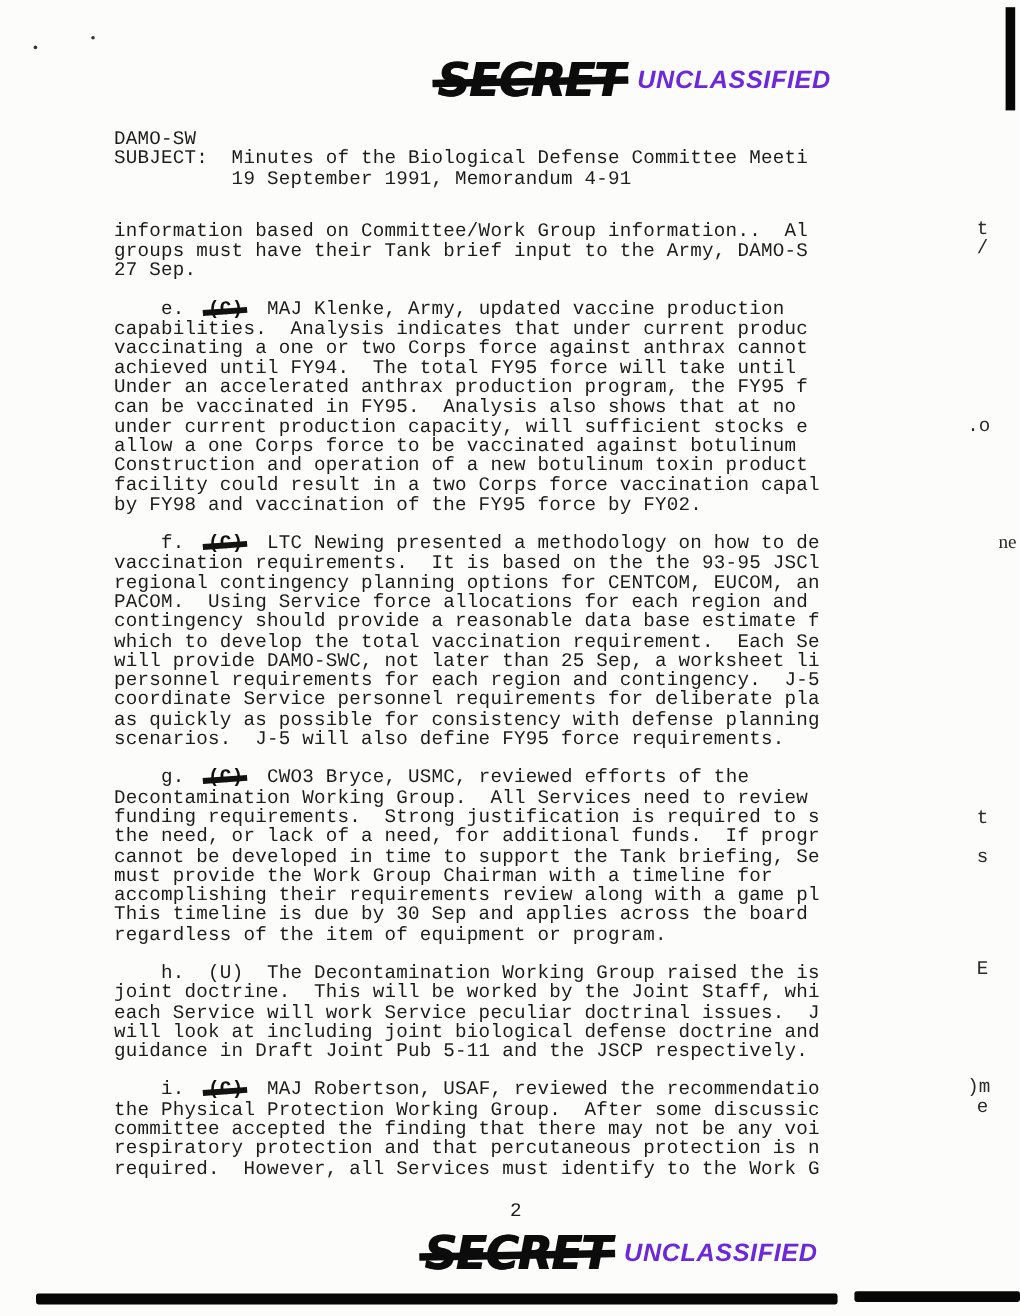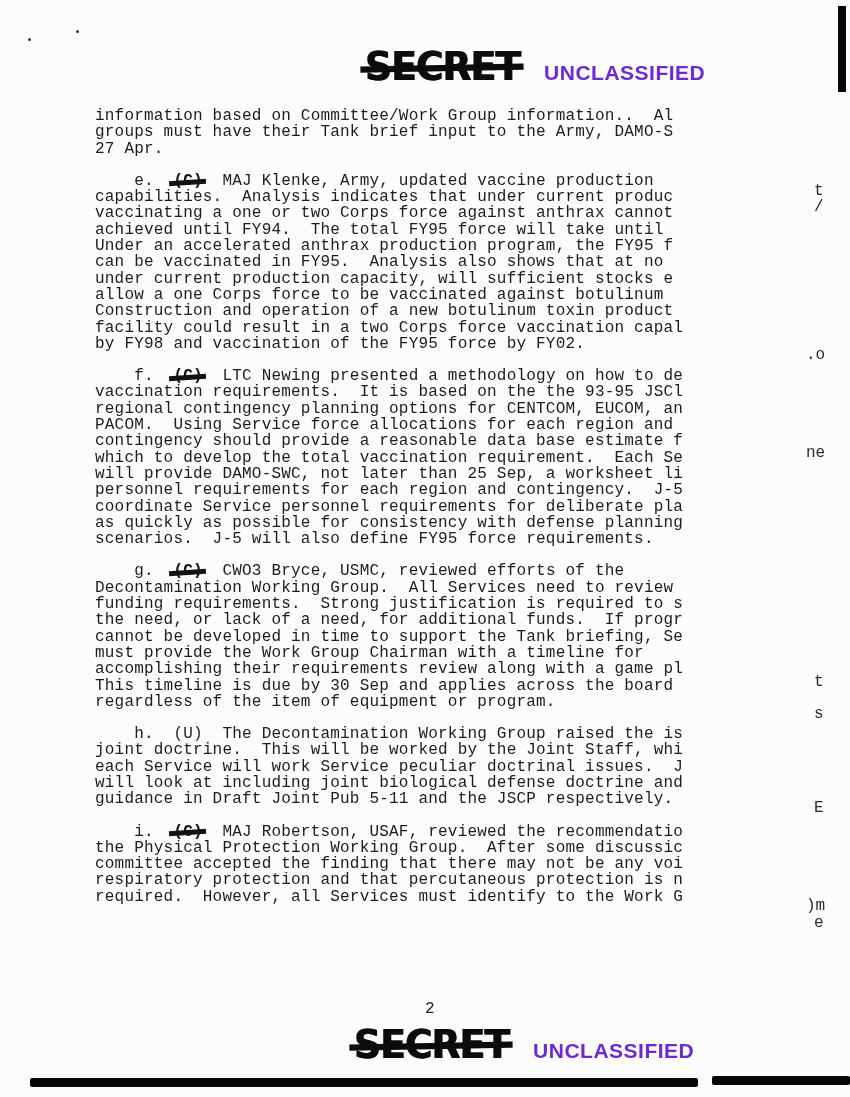--- a/index.html
+++ b/index.html
@@ -20,21 +20,21 @@
   }
   .heading { font:inherit; letter-spacing:inherit; white-space:pre; margin-bottom:28px; }
   .para { white-space:pre; margin-bottom:16px; }
   .mark { display:inline-block; position:relative; }
   .mark.struck { font-weight:700; color:#111; }
   .mark.struck::after {
     content:""; position:absolute; left:-4px; right:-4px; top:42%; height:5px;
     background:#121212; transform:rotate(-4deg);
   }
   
-  .classification { position:absolute; display:flex; align-items:flex-end; gap:26px; }
+  .classification { position:absolute; display:flex; align-items:center; gap:13px;font-style:italic; }
   .classification-header { top:48px; left:366px; }
   .classification-footer { top:1026px; left:355px; }
   .stamp {
     position:relative; display:inline-block;
     font-family:"DejaVu Sans",sans-serif; font-weight:900;
     font-size:37px; line-height:1; letter-spacing:-1px;
     transform:scale(1.02,1.05); color:#0c0c0c;
     text-shadow:1px 0 #0c0c0c;
   }
   .stamp::after {
@@ -73,24 +73,27 @@
 
   <div class="speck speck-1"></div>
   <div class="speck speck-2"></div>
 
   <div class="classification classification-header">
     <span class="stamp">SECRET</span>
     <span class="status">UNCLASSIFIED</span>
   </div>
 
   <div class="text-block">
+    <pre class="heading">DAMO-SW
+SUBJECT:  Minutes of the Biological Defense Committee Meeti
+          19 September 1991, Memorandum 4-91</pre>
     <div>
         <div class="para"><span></span><span class="mark"></span><span>information based on Committee/Work Group information..  Al
 groups must have their Tank brief input to the Army, DAMO-S
-27 Apr.</span></div>
+27 Sep.</span></div>
         <div class="para"><span>    e.  </span><span class="mark struck">(C)</span><span>  MAJ Klenke, Army, updated vaccine production
 capabilities.  Analysis indicates that under current produc
 vaccinating a one or two Corps force against anthrax cannot
 achieved until FY94.  The total FY95 force will take until
 Under an accelerated anthrax production program, the FY95 f
 can be vaccinated in FY95.  Analysis also shows that at no
 under current production capacity, will sufficient stocks e
 allow a one Corps force to be vaccinated against botulinum
 Construction and operation of a new botulinum toxin product
 facility could result in a two Corps force vaccination capal
@@ -132,21 +135,21 @@
 
   <div class="classification classification-footer">
     <span class="stamp">SECRET</span>
     <span class="status">UNCLASSIFIED</span>
   </div>
 
   <div class="margin-fragments">
       <span class="fragment" style="top: 183px; left: 814px;">t</span>
       <span class="fragment" style="top: 199px; left: 814px;">/</span>
       <span class="fragment" style="top: 347px; left: 806px;">.o</span>
-      <span class="fragment" style="top: 445px; left: 806px;">ne</span>
+      <span class="fragment" style="top: 445px; left: 832px; font-family: Liberation Serif, serif;">ne</span>
       <span class="fragment" style="top: 674px; left: 814px;">t</span>
       <span class="fragment" style="top: 706px; left: 814px;">s</span>
       <span class="fragment" style="top: 800px; left: 814px;">E</span>
       <span class="fragment" style="top: 898px; left: 806px;">)m</span>
       <span class="fragment" style="top: 915px; left: 814px;">e</span>
     </div>
 
   <div class="bar bar-top-right"></div>
   <div class="bar bar-bottom-left"></div>
   <div class="bar bar-bottom-right"></div>

